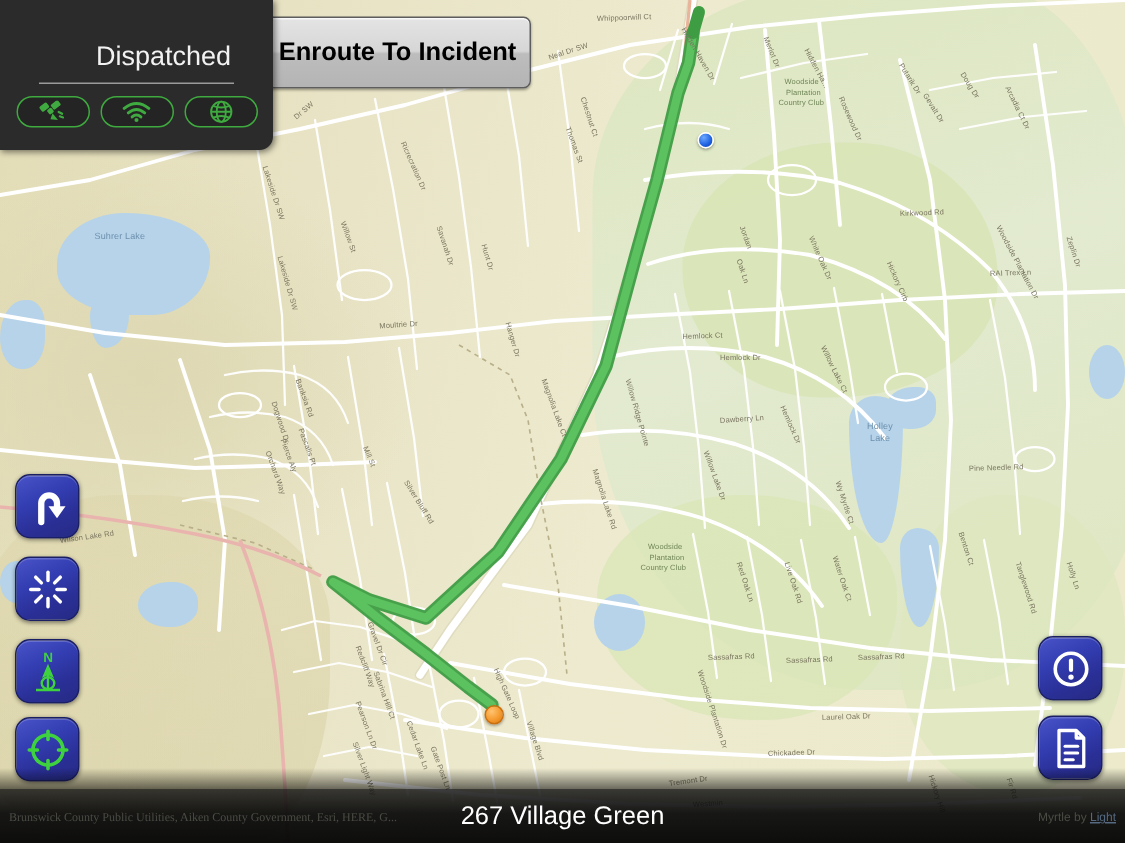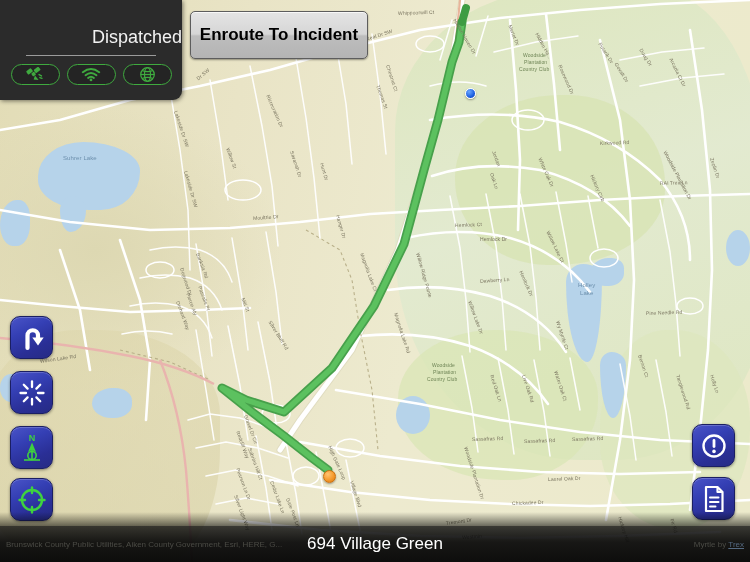--- a/index.html
+++ b/index.html
@@ -132,21 +132,21 @@
     position: absolute; left: 0; top: 0;
     width: 182px; height: 100px;
     background: #2b2b2b;
     border-bottom-right-radius: 9px;
     box-shadow: 1px 1px 4px rgba(0,0,0,.5);
     z-index: 30;
   }
   #status-text {
     color: #f2f2f2;
     font-size: 18px;
-    text-align: right;
+    text-align: center;
     padding-top: 27px;
     font-family: "Liberation Sans", sans-serif;
     margin-left: 36px;
   }
   #status-divider {
     width: 130px; height: 1px;
     background: #9b9b9b;
     margin: 7px auto 0 auto;
   }
   #status-icons {
@@ -174,21 +174,21 @@
     background: linear-gradient(180deg, #e4e4e4 0%, #d6d6d6 48%, #bdbdbd 52%, #b4b4b4 100%);
     color: #000;
     font-size: 17px;
     font-weight: bold;
     display: flex; align-items: center; justify-content: center;
     box-shadow: 0 1px 2px rgba(0,0,0,.4), inset 0 1px 0 rgba(255,255,255,.75);
     z-index: 29;
     white-space: nowrap;
     padding: 0 8px;
   }
-  #btn-enroute-incident { left: 190px; width: 178px; }
+  #btn-enroute-incident { left: 176px; width: 178px; }
   #btn-enroute-other { left: 561px; width: 180px; }
 
   
   .sidebtn {
     position: absolute;
     width: 43px; height: 43px;
     border-radius: 10px;
     background: linear-gradient(155deg, #4a54c8 0%, #343fb4 35%, #2a2f96 70%, #262b84 100%);
     border: 1px solid #1b1f63;
     box-shadow: 0 1px 3px rgba(0,0,0,.45), inset 0 1px 0 rgba(255,255,255,.2);
@@ -216,20 +216,21 @@
     color: #ffffff;
     font-size: 17px;
     font-family: "Liberation Sans", sans-serif;
   }
   #attribution {
     position: absolute;
     left: 6px; top: 14px;
     color: #4b4b45;
     font-size: 8px;
     white-space: nowrap;
+    font-family: Liberation Serif, serif;
   }
   #powered {
     position: absolute;
     right: 6px; top: 14px;
     color: #4b4b45;
     font-size: 8px;
   }
   #powered .esri { color: #556a82; text-decoration: underline; }
   
   #bar-fade {
@@ -571,19 +572,19 @@
         <line x1="9" y1="12.5" x2="17.5" y2="12.5"></line>
         <line x1="9" y1="17" x2="17.5" y2="17"></line>
         <line x1="9" y1="21.5" x2="14.5" y2="21.5"></line>
       </g>
     </svg>
   </div>
 
   <div id="bar-fade"></div>
   <div id="bottom-bar">
     <div id="attribution">Brunswick County Public Utilities, Aiken County Government, Esri, HERE, G...</div>
-    <div id="bottom-address">694 Village Green</div>
+    <div id="bottom-address">267 Village Green</div>
     <div id="powered">
-      <span>Myrtle by </span><span class="esri">Trex</span>
+      <span>Myrtle by </span><span class="esri">Light</span>
     </div>
   </div>
 
 </div>
 
 </body></html>

